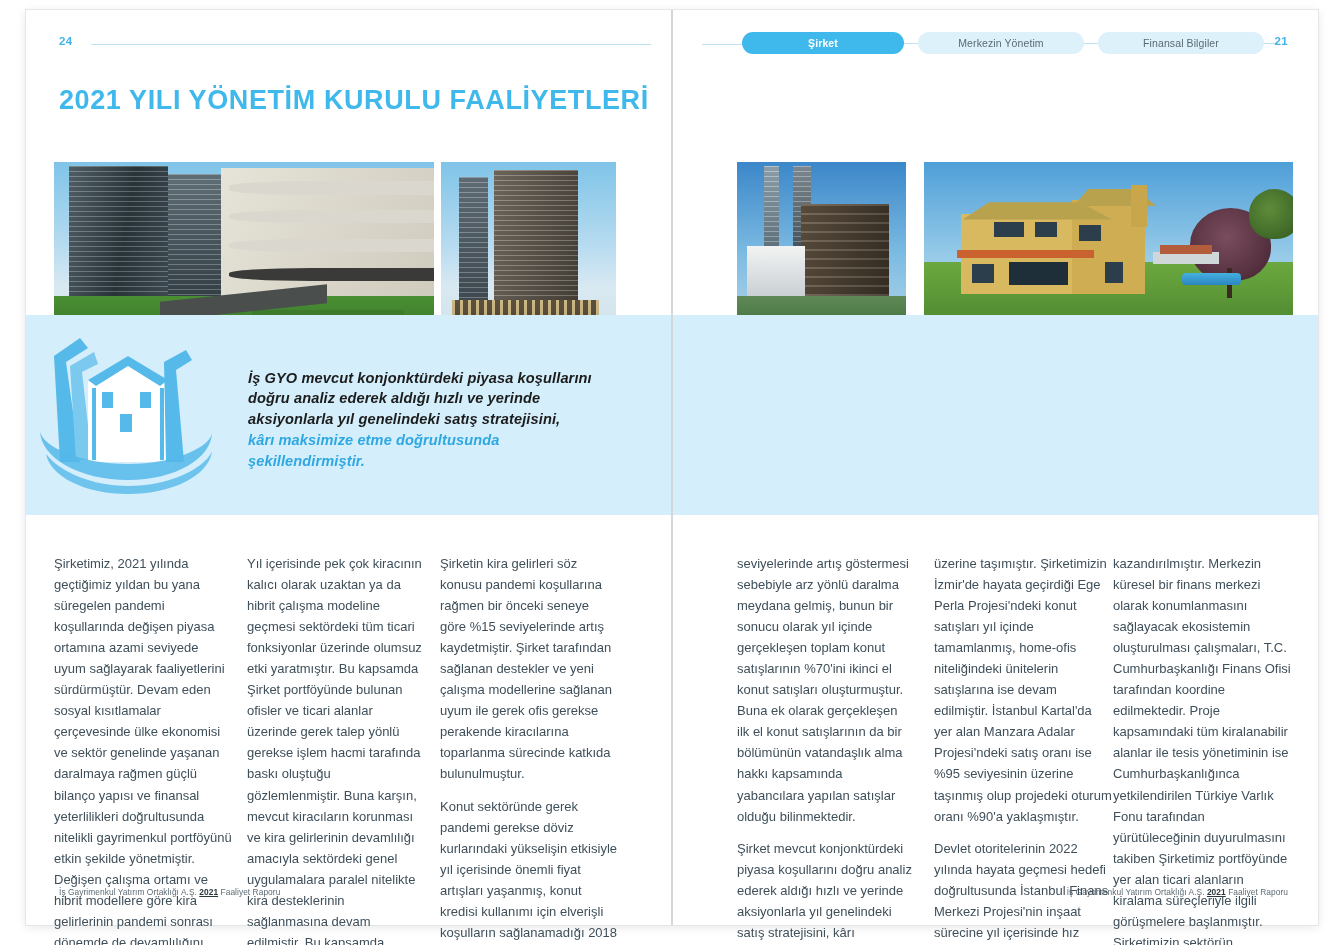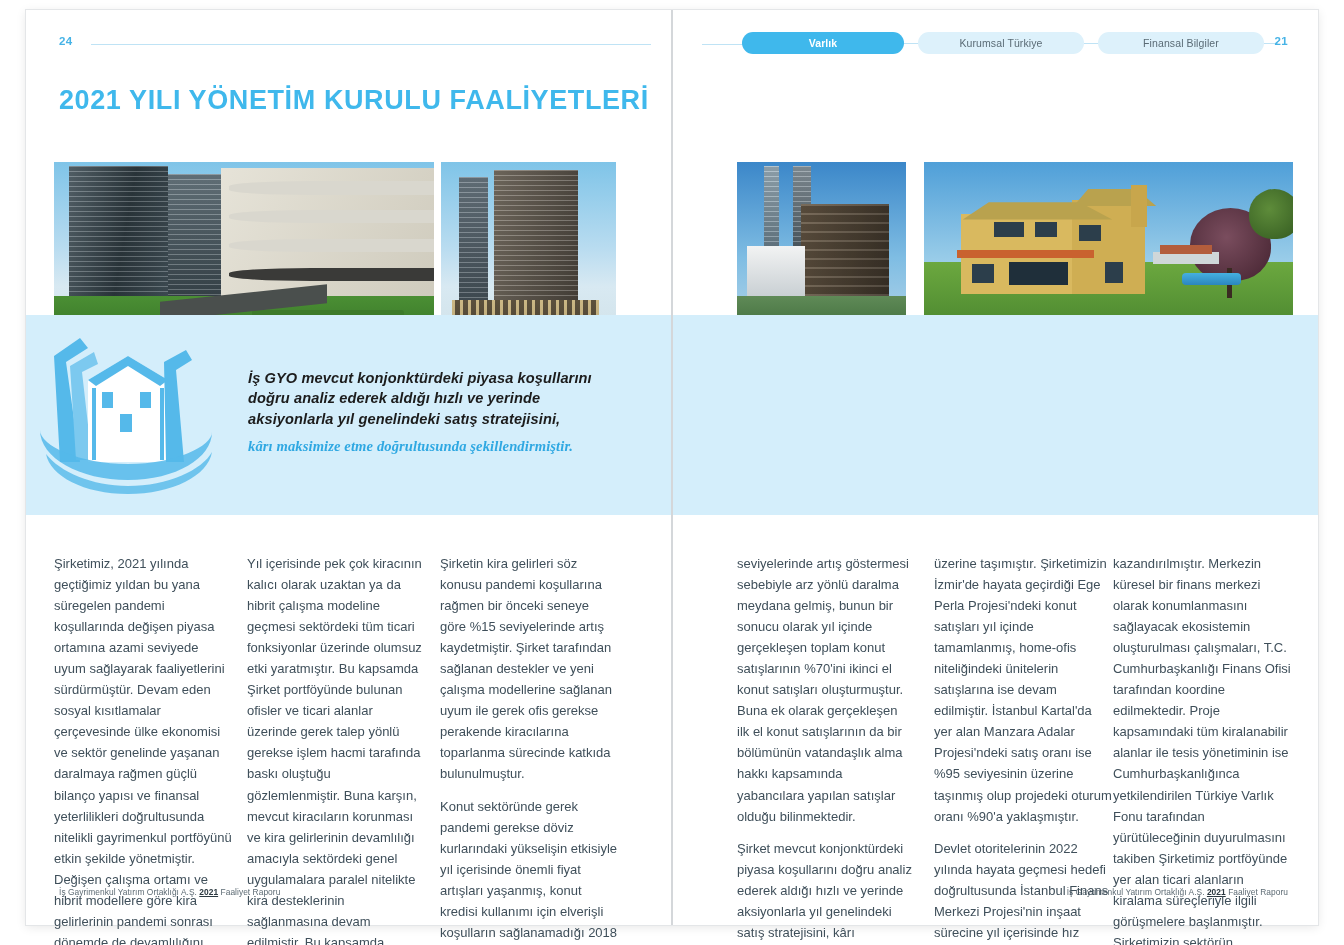--- a/index.html
+++ b/index.html
@@ -119,21 +119,21 @@
     z-index:3;pointer-events:none;
   }
   .quote{
     position:absolute;left:222px;top:358px;width:370px;
     z-index:4;
     font-size:14.6px;line-height:1.40;
     font-style:italic;font-weight:600;
     color:#1c1c1c;
     letter-spacing:.1px;
   }
-  .quote .hl{color:#2fa8e2;font-weight:700;display:block;margin-top:7px;font-family:Liberation Serif, serif;}
+  .quote .hl{color:#2fa8e2;font-weight:700;display:block;margin-top:1px;}
 
   
   .cols{position:absolute;top:543px;left:0;width:1292px;z-index:5;}
   .col{
     position:absolute;top:0;width:178px;
     font-size:13px;line-height:1.62;
     color:#3f4f5a;
     text-align:left;
   }
   .col p{margin:0 0 11px 0;}
@@ -159,23 +159,23 @@
 
 <div class="spread">
   <div class="page-frame">
 
     <div class="hdr">
       <div class="folio folio-left">24</div>
       <div class="hdr-rule rule-a"></div>
       <div class="hdr-rule rule-b"></div>
 
       <div class="tabs">
-        <div class="pill active">Varlık</div>
+        <div class="pill active">Şirket</div>
         <div class="dash"></div>
-        <div class="pill idle">Kurumsal Türkiye</div>
+        <div class="pill idle">Merkezin Yönetim</div>
         <div class="dash"></div>
         <div class="pill idle">Finansal Bilgiler</div>
         <div class="dash"></div>
       </div>
 
       <div class="folio folio-right">21</div>
     </div>
 
     <div class="title">2021 YILI YÖNETİM KURULU FAALİYETLERİ</div>
 

